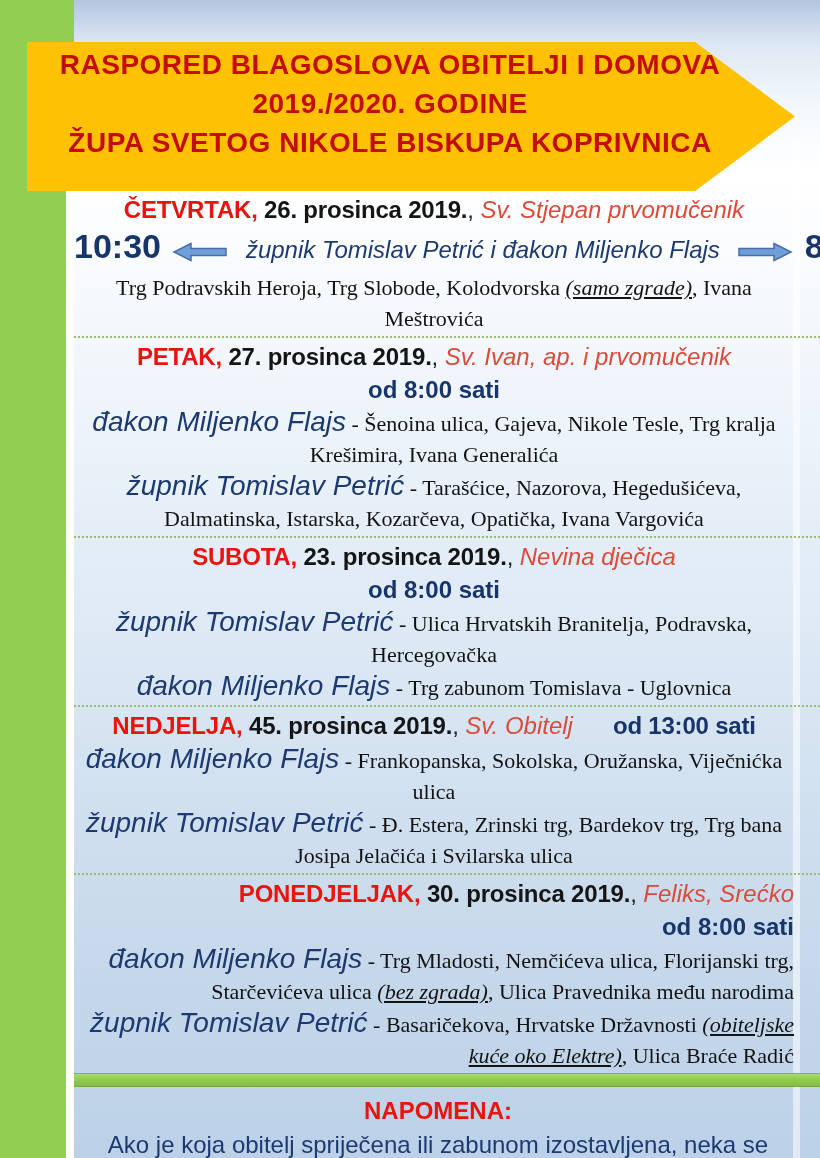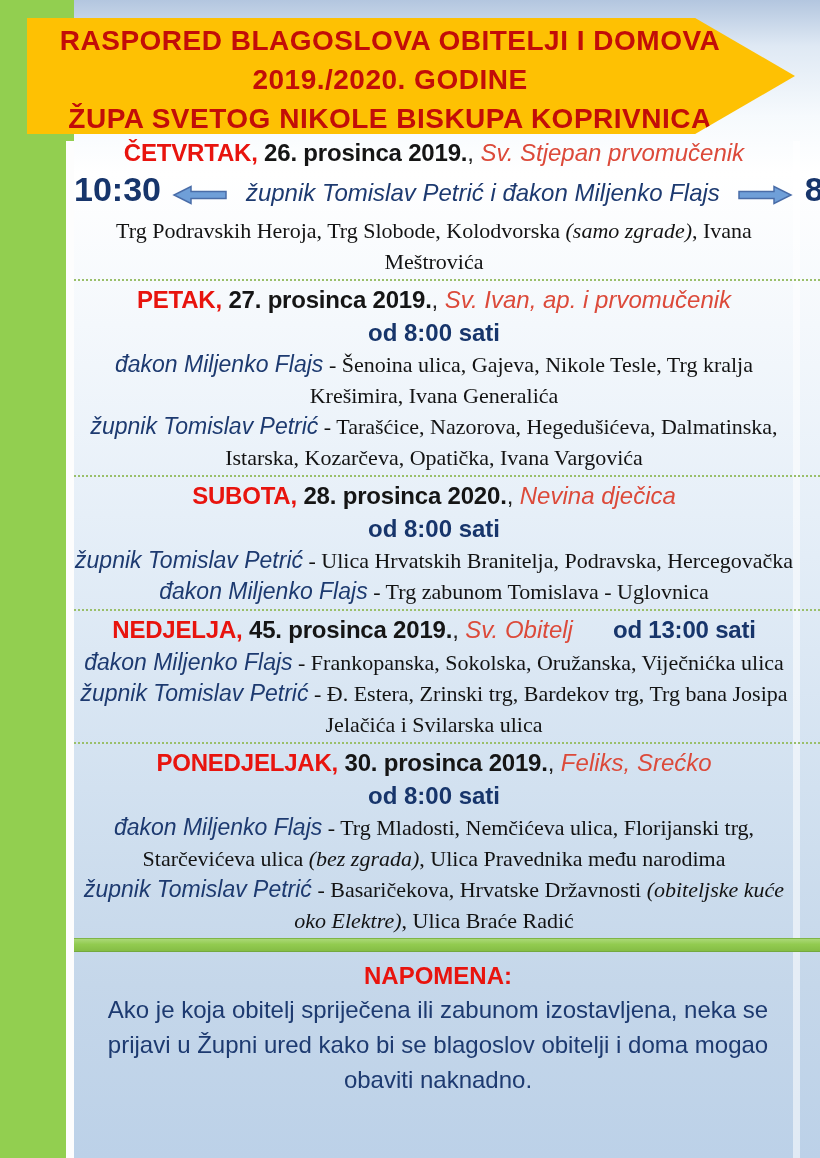--- a/index.html
+++ b/index.html
@@ -6,42 +6,42 @@
   body{font-family:"Liberation Sans",sans-serif;}
   .page{
     position:relative;width:820px;height:1158px;overflow:hidden;
     background:linear-gradient(180deg,#b3c6df 0%,#dfe9f4 4%,#f6fafd 10%,#ffffff 15%,#f4f8fc 28%,#e3edf7 48%,#d2e1f0 68%,#c5d7ea 85%,#bcd1e8 100%);
   }
   .green-strip{position:absolute;left:0;top:0;width:74px;height:100%;background:#92cf50;z-index:1;}
   .white-line{position:absolute;left:66px;top:141px;width:8px;bottom:0;background:#fdfdfd;z-index:2;}
   .right-line{position:absolute;left:793px;top:141px;width:7px;bottom:0;background:rgba(255,255,255,.55);z-index:2;}
   .main{position:relative;margin-left:74px;padding-top:18px;z-index:3;}
   .banner{
-    position:relative;margin-left:-47px;width:768px;height:116px;background:#fec103;
+    position:relative;margin-left:-47px;width:768px;height:149px;background:#fec103;
     clip-path:polygon(0 0,87% 0,100% 50%,87% 100%,0 100%);
-    text-align:center;padding:3px 42px 0 0;box-sizing:border-box;z-index:4;
+    text-align:center;padding:3px 42px 0 0;box-sizing:border-box;z-index:4;margin-top:24px;
   }
   .banner-line{font-weight:bold;font-size:28px;line-height:39px;color:#c20d08;letter-spacing:.5px;white-space:nowrap;}
   .content{position:relative;}
   .day-section{padding:2px 26px 2px 0;border-bottom:2px dotted #9abf6a;text-align:center;}
-  .day-section.last{border-bottom:none;}
+  .day-section.last{border-bottom:none;text-align:right;}
   .hdr{font-weight:bold;font-size:24px;line-height:34px;color:#151515;letter-spacing:-.2px;white-space:nowrap;}
   .day{color:#e8140e;}
   .sep{font-weight:400;color:#222;}
   .saint{color:#dc4a3a;font-style:italic;font-weight:400;letter-spacing:0;}
   .hdr-time{color:#17356b;margin-left:40px;}
   .route{line-height:38px;white-space:nowrap;}
   .rtime{font-weight:bold;font-size:34px;color:#17356b;}
   .arrow{vertical-align:middle;margin:0 6px;position:relative;top:-2px;}
   .arrow polygon{fill:#6f9fd8;stroke:#4a6da8;stroke-width:1.5;}
   .rnames{font-style:italic;font-size:24px;color:#1d3a70;margin:0 8px;}
   .time-line{font-weight:bold;font-size:24px;line-height:32px;color:#17356b;}
   .entry{margin:0;font-family:"Liberation Serif",serif;font-size:22px;line-height:31px;color:#131313;}
-  .pname{font-family:"Liberation Sans",sans-serif;font-style:italic;font-size:23px;color:#1d3a70;}
-  .seg.it{font-style:italic;}
+  .pname{font-family:"Liberation Sans",sans-serif;font-style:italic;font-size:28px;color:#1d3a70;}
+  .seg.it{font-style:italic;text-decoration:underline;}
   .green-bar{height:12px;background:linear-gradient(180deg,#aad876 0%,#92cb50 45%,#85bd45 100%);border-top:1px solid #7fb547;border-bottom:1px solid #74a93e;box-sizing:content-box;}
   .note{padding:4px 18px 0 0;text-align:center;}
   .note-title{font-weight:bold;font-size:24px;line-height:28px;margin-top:6px;color:#e8140e;}
   .note-text{font-size:24px;line-height:35px;color:#1d3a70;max-width:742px;margin:2px auto 0 auto;}
 </style>
 </head>
 <body>
 
 <div class="page">
   <div class="green-strip"></div>
@@ -84,21 +84,21 @@
 
     <div class="time-line">od 8:00 sati</div>
     <div class="entries">
             <p class="entry"><span class="pname">đakon Miljenko Flajs</span><span class="seg"> - Šenoina ulica, Gajeva, Nikole Tesle, Trg kralja Krešimira, Ivana Generalića</span></p>
             <p class="entry"><span class="pname">župnik Tomislav Petrić</span><span class="seg"> - Tarašćice, Nazorova, Hegedušićeva, Dalmatinska, Istarska, Kozarčeva, Opatička, Ivana Vargovića</span></p>
           </div>
   </section>
 
   <section class="day-section">
     <div class="hdr">
-      <span class="day">SUBOTA,</span><span class="date"> 28. prosinca 2020.</span><span class="sep">,</span><span class="saint"> Nevina dječica</span>
+      <span class="day">SUBOTA,</span><span class="date"> 23. prosinca 2019.</span><span class="sep">,</span><span class="saint"> Nevina dječica</span>
     </div>
 
     <div class="time-line">od 8:00 sati</div>
     <div class="entries">
             <p class="entry"><span class="pname">župnik Tomislav Petrić</span><span class="seg"> - Ulica Hrvatskih Branitelja, Podravska, Hercegovačka</span></p>
             <p class="entry"><span class="pname">đakon Miljenko Flajs</span><span class="seg"> - Trg zabunom Tomislava - Uglovnica</span></p>
           </div>
   </section>
 
   <section class="day-section">

